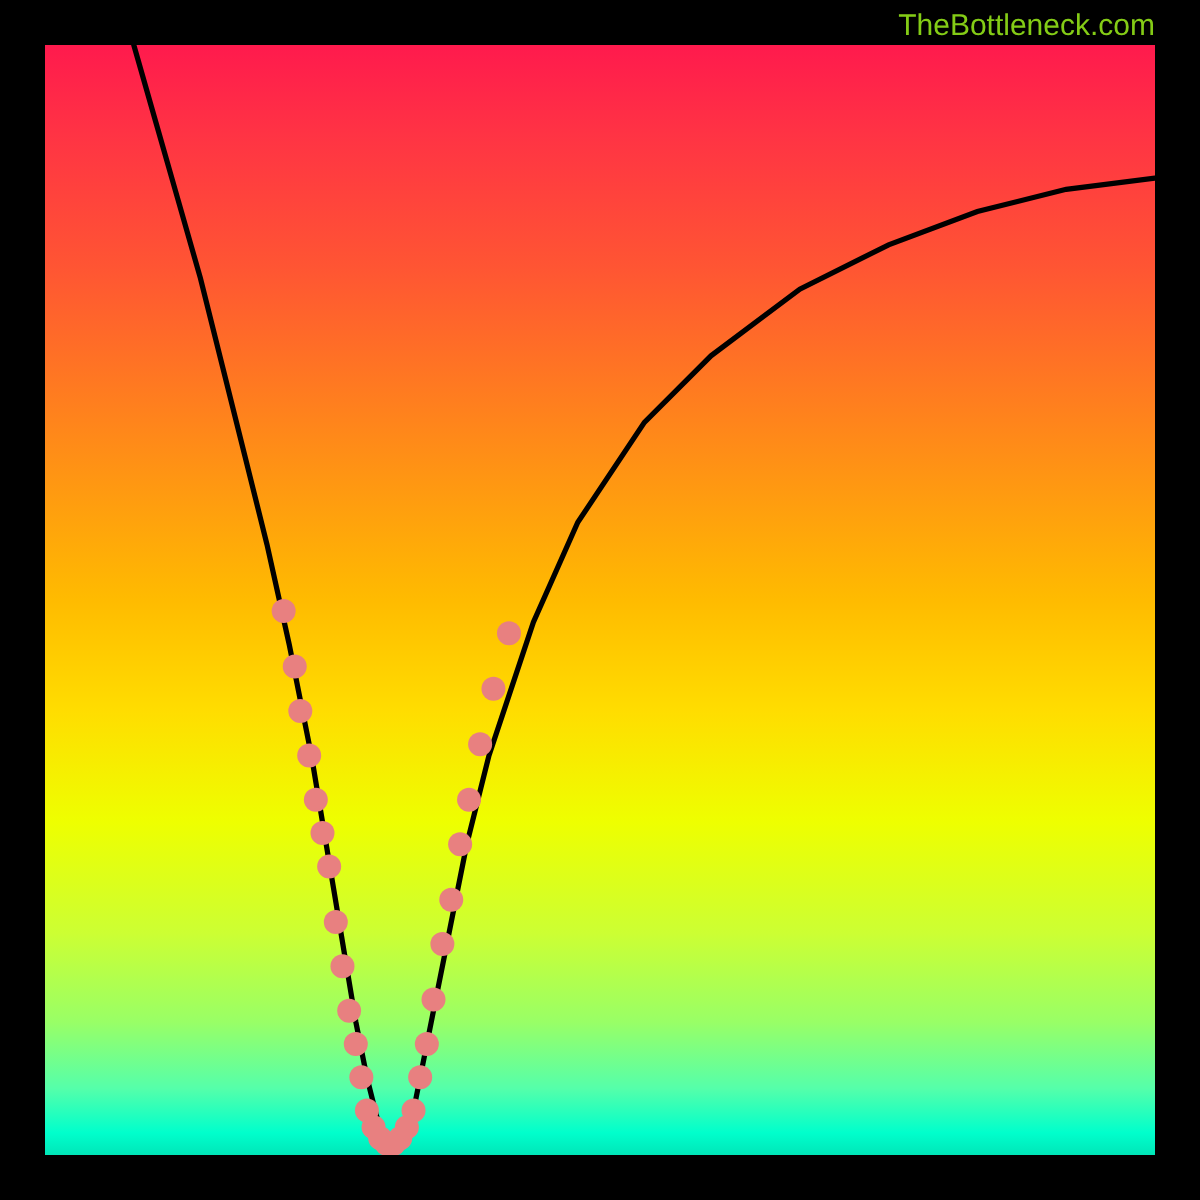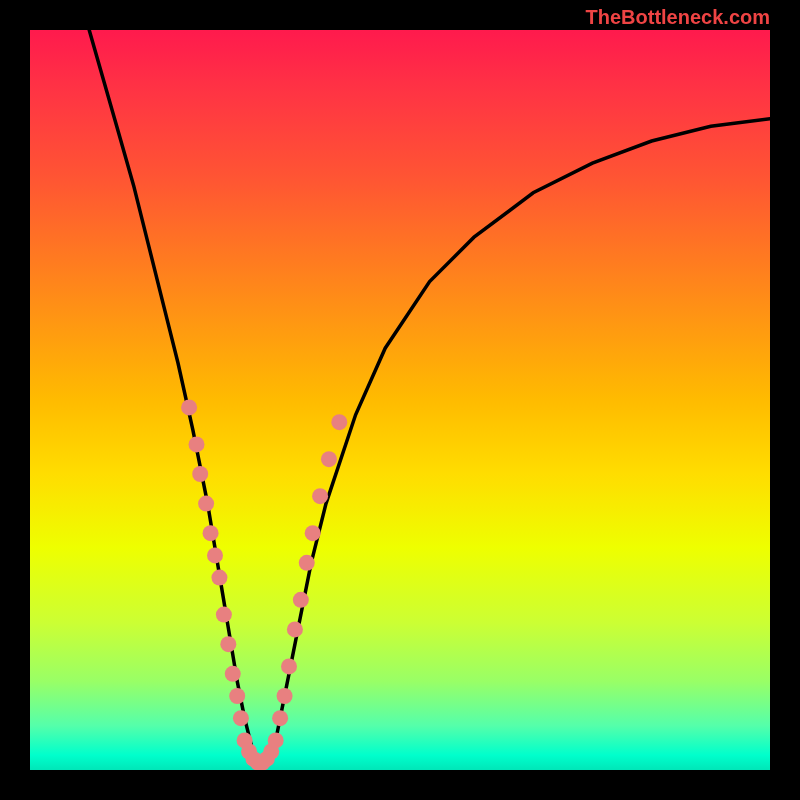--- a/index.html
+++ b/index.html
@@ -36,23 +36,23 @@
       #99ff66 88%,
       #55ffaa 94%,
       #00ffcc 98%,
       #00e6b8 100%
     );
   }
   .attribution {
     position: absolute;
     top: 6px;
     right: 30px;
-    color: #ef4444;
+    color: #84cc16;
     font-size: 20px;
-    font-weight: bold;
+    font-weight: normal;
   }
   svg.overlay {
     position: absolute;
     left: 0;
     top: 0;
     width: 740px;
     height: 740px;
     pointer-events: none;
   }
 </style>

